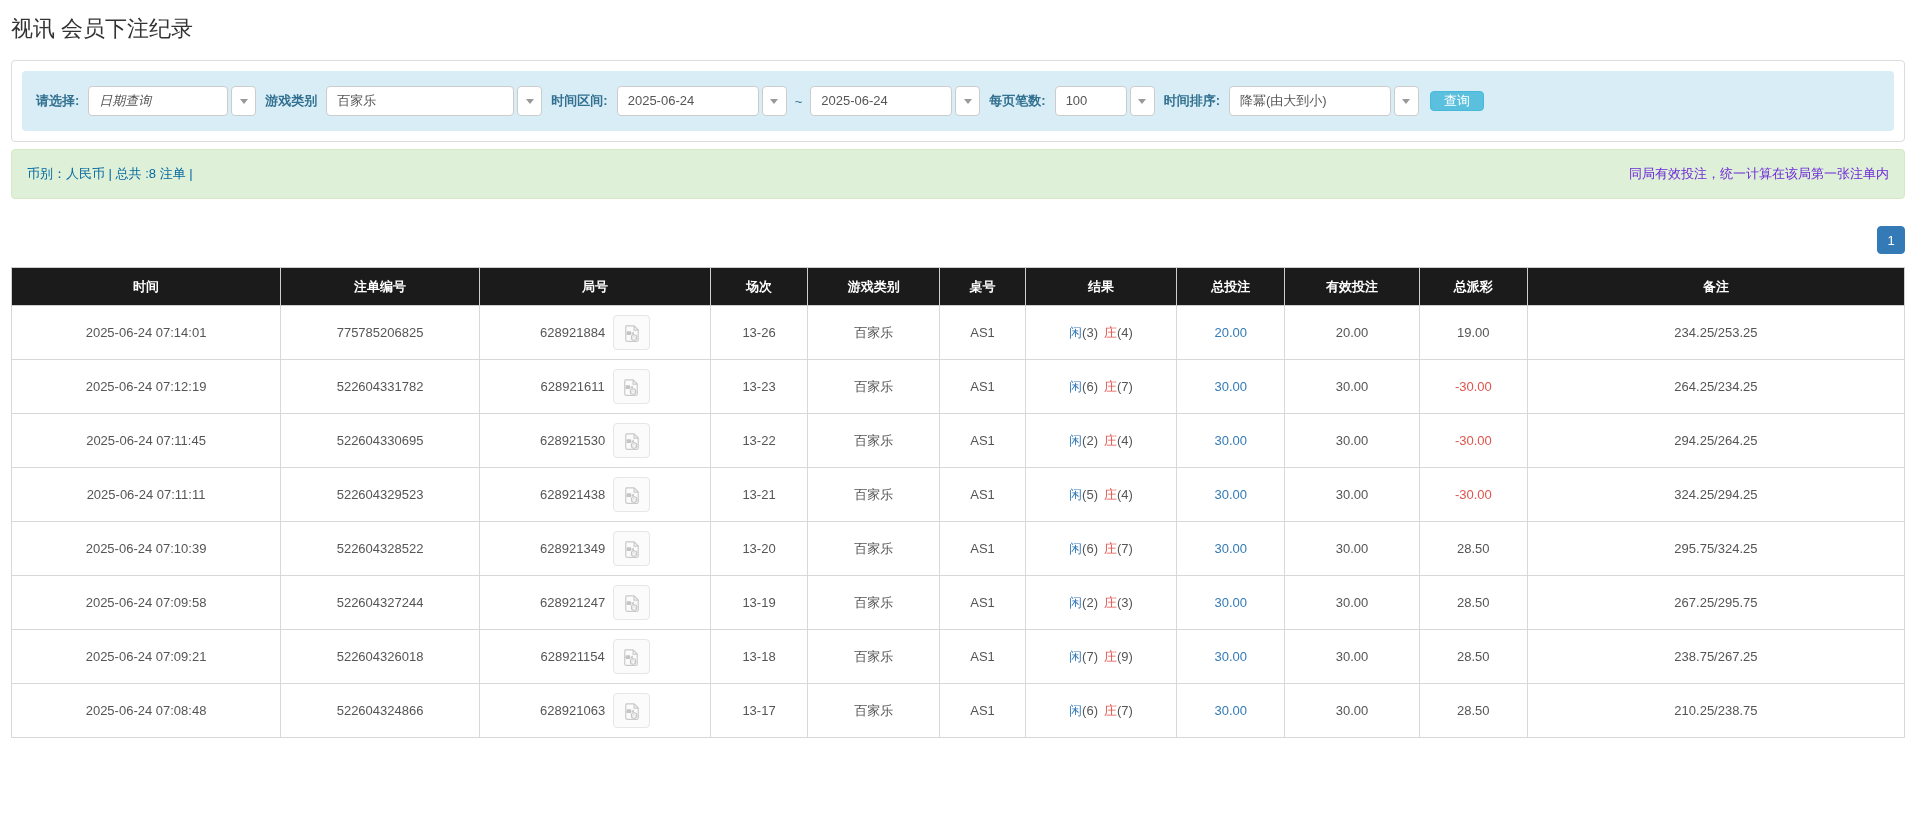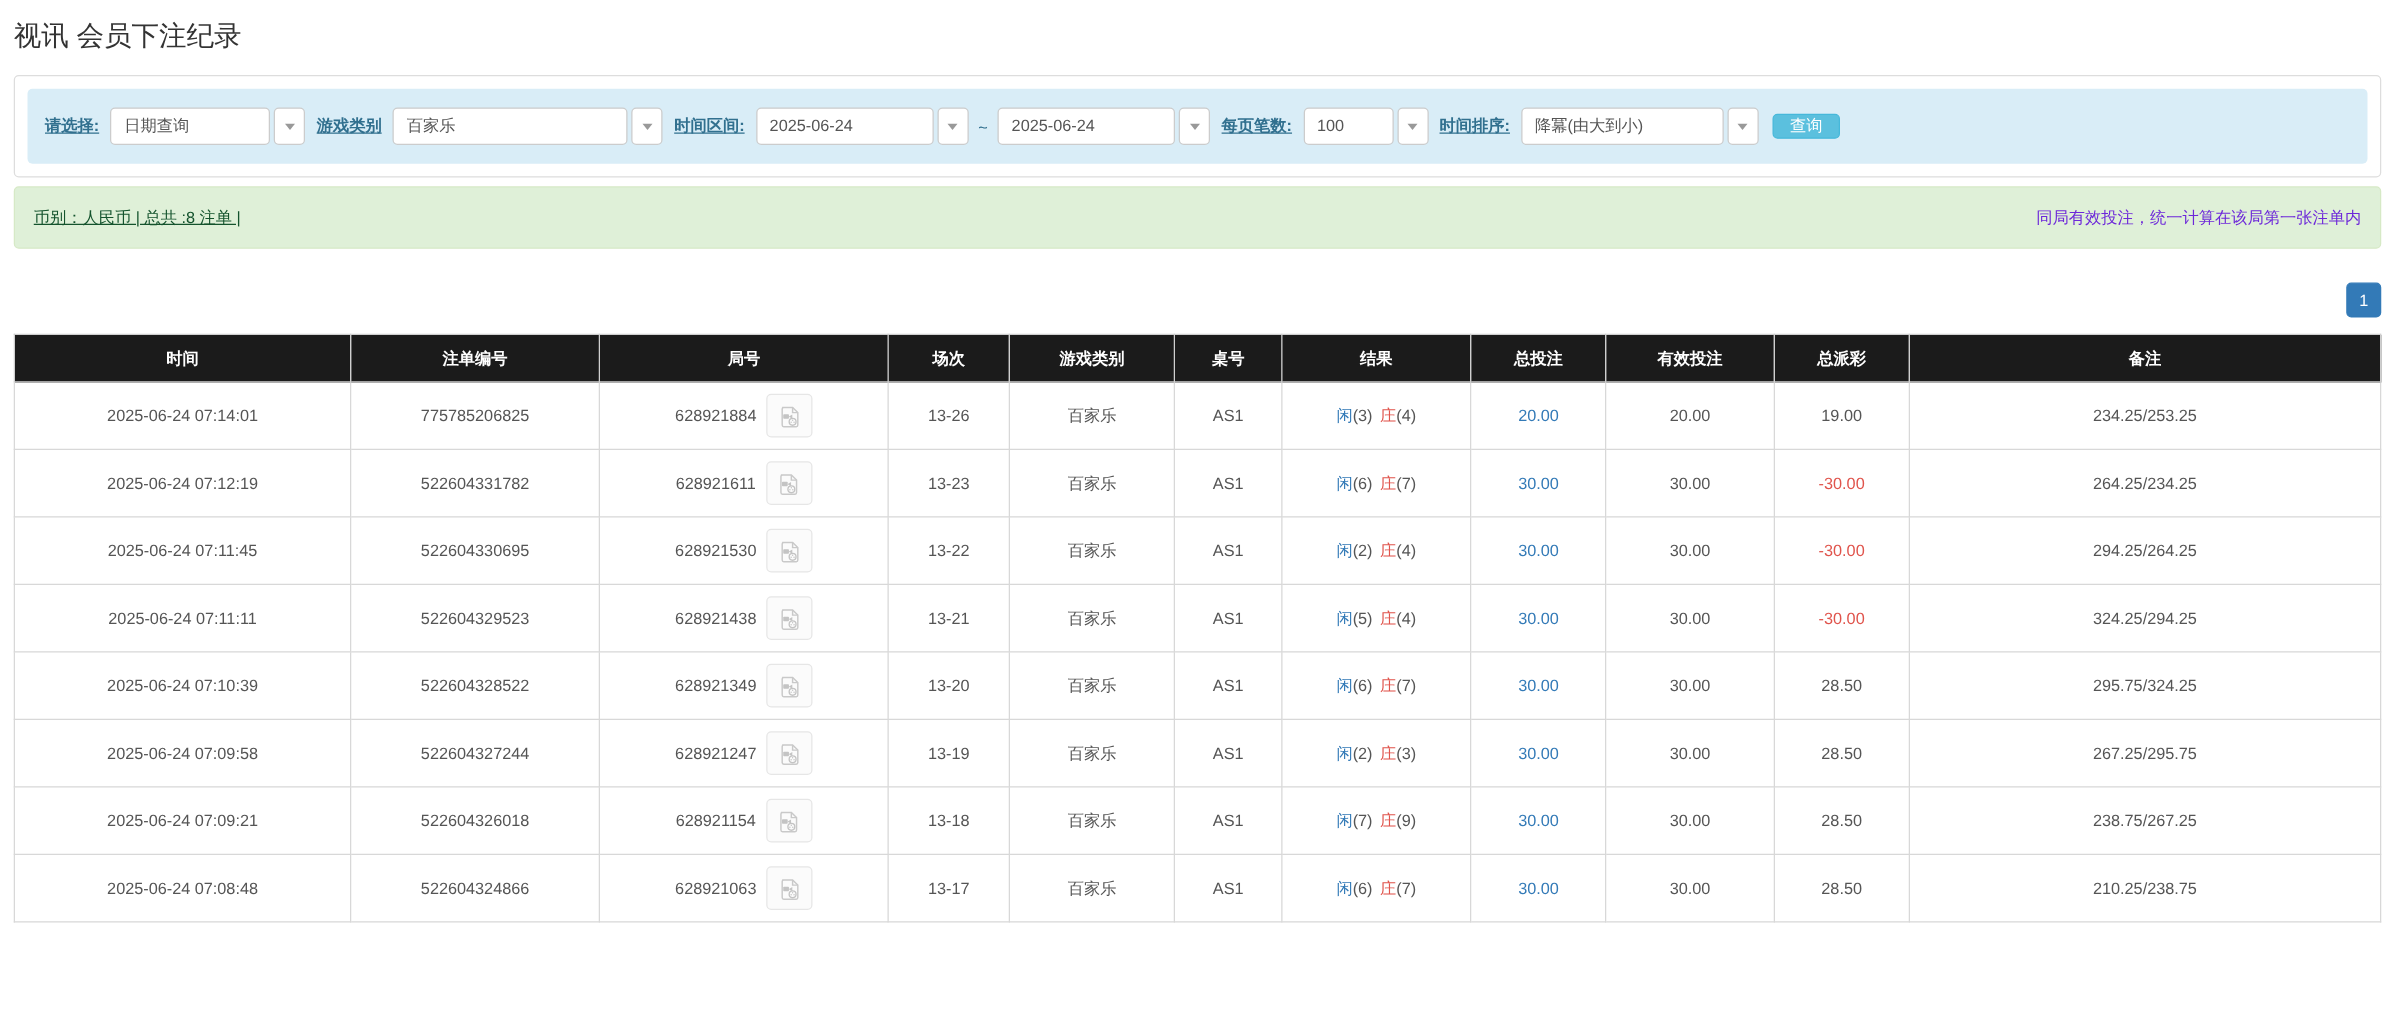--- a/index.html
+++ b/index.html
@@ -11,48 +11,48 @@
     color:#333;
   }
   .page-title { font-size:22px; font-weight:400; color:#333; margin:6px 0 16px 0; }
 
   
   .filter-panel { border:1px solid #ddd; border-radius:4px; padding:10px; margin-bottom:7px; }
   .filter-bar {
     background:#d9edf7; border-radius:4px;
     padding:15px 12px; display:flex; align-items:center; gap:7px;
   }
-  .flabel { color:#31708f; font-weight:bold; font-size:13px; white-space:nowrap; margin:0 2px;text-decoration:underline; }
+  .flabel { color:#31708f; font-weight:bold; font-size:13px; white-space:nowrap; margin:0 2px; }
   .combo { display:flex; gap:3px; cursor:pointer; }
   .combo-text {
     background:#fff; border:1px solid #ccc; border-radius:4px;
     height:30px; line-height:28px; padding:0 10px; font-size:13px; color:#555;
     overflow:hidden; white-space:nowrap;
   }
   .combo-arrow {
     background:#fff; border:1px solid #ccc; border-radius:4px;
     width:25px; height:30px; display:flex; align-items:center; justify-content:center;
   }
   .caret { width:0; height:0; border-left:4px solid transparent; border-right:4px solid transparent; border-top:5px solid #999; }
-  .w-query { width:128px; } .w-game { width:188px; } .w-date { width:142px; }
+  .w-query { width:140px;font-style:italic; } .w-game { width:188px; } .w-date { width:142px; }
   .w-size { width:72px; } .w-sort { width:162px; }
   .tilde { color:#31708f; font-size:13px; margin:0 1px; }
   .search-btn {
     background:#5bc0de; border:1px solid #46b8da; color:#fff;
     font-size:13px; border-radius:4px; height:20px; padding:0 13px;
     margin-left:4px; cursor:pointer;
   }
 
   
   .alert {
     background:#dff0d8; border:1px solid #d6e9c6; border-radius:4px;
     padding:15px; display:flex; justify-content:space-between; align-items:center;
     font-size:13px; margin-bottom:27px;
   }
-  .alert-left { color:#14532d;text-decoration:underline; }
+  .alert-left { color:#0369a1; }
   .alert-right { color:#6d28d9; }
 
   
   .pager-row { display:flex; justify-content:flex-end; margin-bottom:13px; }
   .page-btn {
     background:#337ab7; border:1px solid #337ab7; color:#fff;
     min-width:28px; height:28px; border-radius:4px; font-size:13px; cursor:pointer;
   }
 
   

